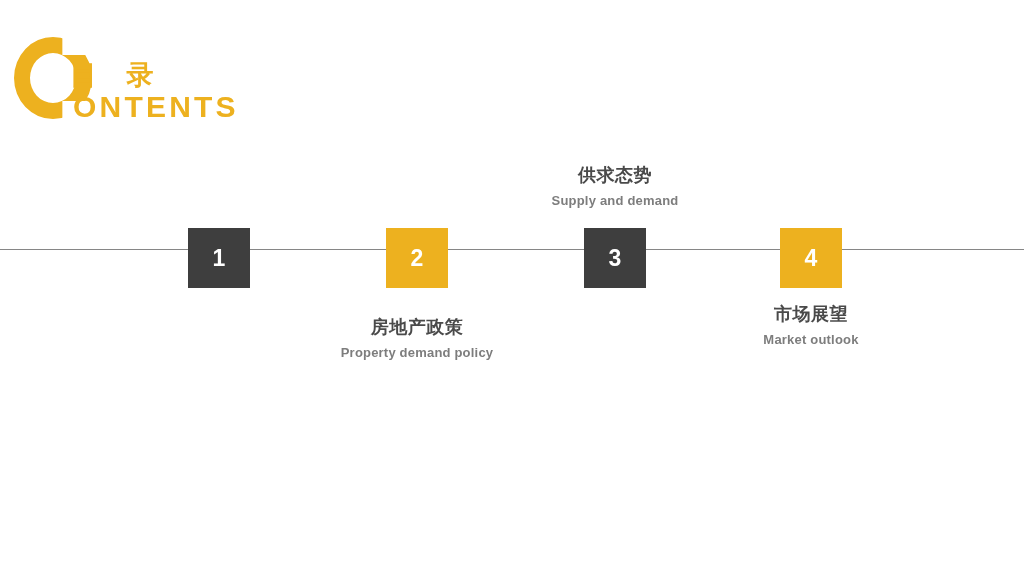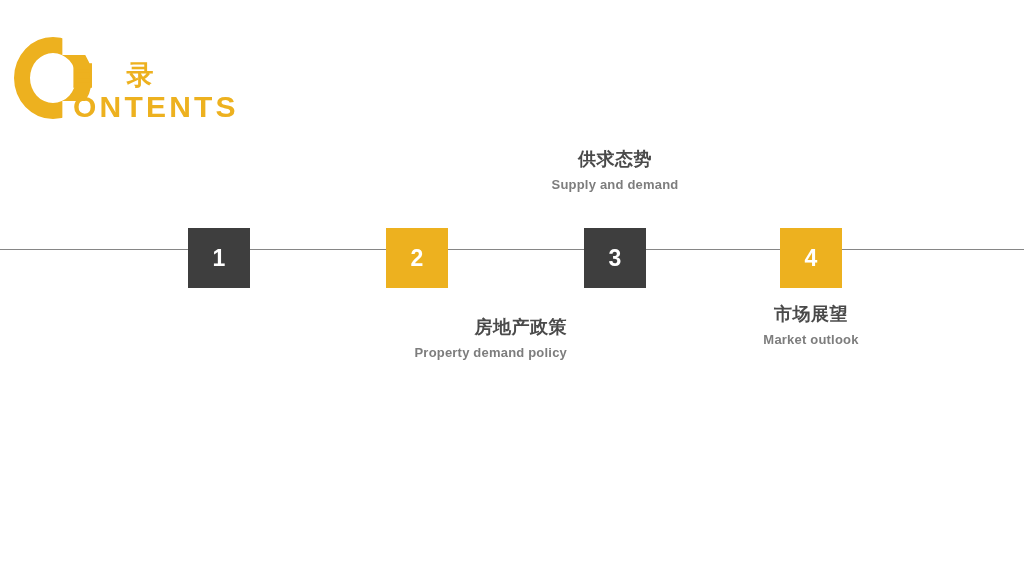--- a/index.html
+++ b/index.html
@@ -118,23 +118,23 @@
     font-size: 13px;
     font-weight: bold;
     color: #7D7D7D;
     line-height: 1;
     letter-spacing: 0.2px;
     white-space: nowrap;
   }
 
   
   .label-above-1 { left: 69px;  top: 166px; }
-  .label-above-3 { left: 465px; top: 150px; }
+  .label-above-3 { left: 465px; top: 166px; }
   
-  .label-below-2 { left: 267px; top: 318px; text-align: right; }
+  .label-below-2 { left: 267px; top: 318px; }
   .label-below-4 { left: 661px; top: 305px; }
 </style>
 </head>
 <body>
 
 <div class="slide">
 
   <div class="logo">
     <div class="logo-c"></div>
     <div class="logo-cn">目 录</div>

